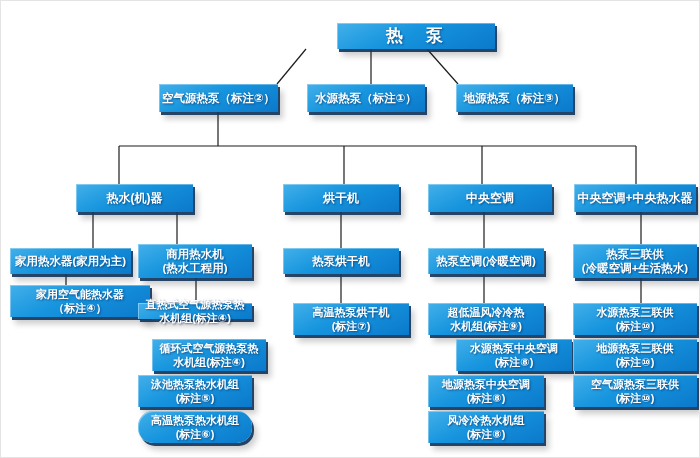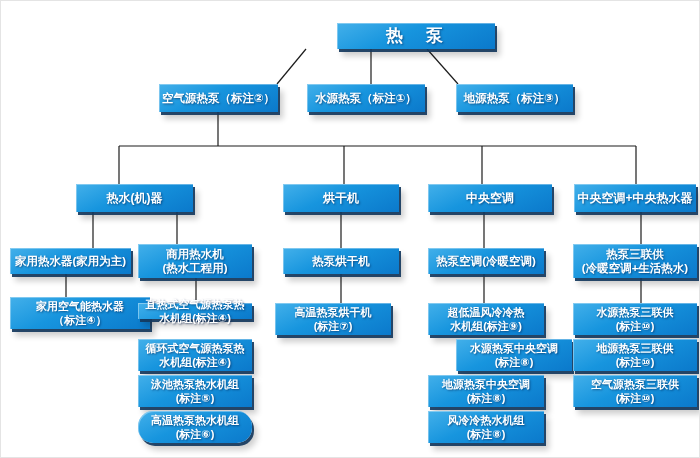--- a/index.html
+++ b/index.html
@@ -93,43 +93,43 @@
     <span>热泵烘干机</span>
   </div>
   <div class="node lvl4" style="left:427px;top:247px;width:116px;height:26px;">
     <span>热泵空调(冷暖空调)</span>
   </div>
   <div class="node lvl4" style="left:572px;top:243px;width:124px;height:34px;">
     <span>热泵三联供</span>
     <span>(冷暖空调+生活热水)</span>
   </div>
 
-  <div class="node lvl5" style="left:9px;top:296px;width:140px;height:32px;">
+  <div class="node lvl5" style="left:9px;top:284px;width:140px;height:32px;">
     <span>家用空气能热水器</span>
     <span>（标注④）</span>
   </div>
 
   <div class="node lvl5" style="left:137px;top:302px;width:114px;height:16px;">
     <span>直热式空气源热泵热</span>
     <span>水机组(标注④)</span>
   </div>
-  <div class="node lvl5" style="left:137px;top:338px;width:114px;height:32px;">
+  <div class="node lvl5" style="left:151px;top:338px;width:114px;height:32px;">
     <span>循环式空气源热泵热</span>
     <span>水机组(标注④)</span>
   </div>
   <div class="node lvl5" style="left:137px;top:374px;width:114px;height:32px;">
     <span>泳池热泵热水机组</span>
     <span>(标注⑤)</span>
   </div>
   <div class="node lvl5" style="left:137px;top:410px;width:114px;height:32px;border-radius:15px;">
     <span>高温热泵热水机组</span>
     <span>(标注⑥)</span>
   </div>
 
-  <div class="node lvl5" style="left:274px;top:302px;width:116px;height:32px;">
+  <div class="node lvl5" style="left:292px;top:302px;width:116px;height:32px;">
     <span>高温热泵烘干机</span>
     <span>(标注⑦)</span>
   </div>
 
   <div class="node lvl5" style="left:427px;top:302px;width:116px;height:32px;">
     <span>超低温风冷冷热</span>
     <span>水机组(标注⑨)</span>
   </div>
   <div class="node lvl5" style="left:427px;top:338px;width:116px;height:32px;margin-left:28px;">
     <span>水源热泵中央空调</span>

